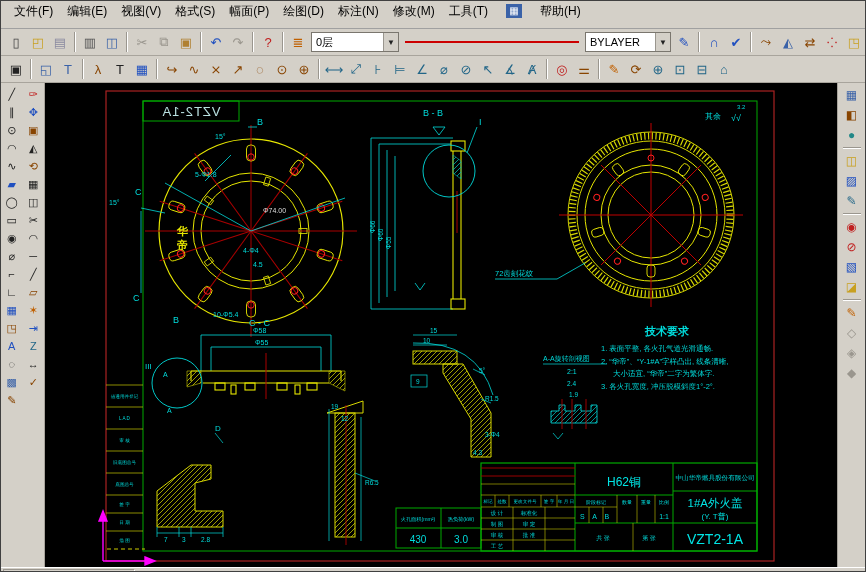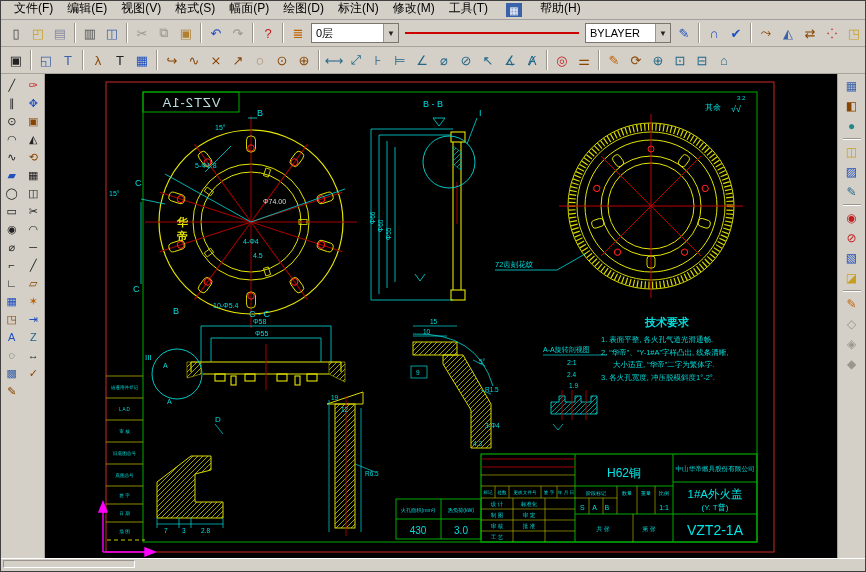--- a/index.html
+++ b/index.html
@@ -1,19 +1,19 @@
 <!DOCTYPE html>
 <html><head>
 <meta charset="utf-8">
 <style>
   html,body{margin:0;padding:0;background:#808080;}
   *{box-sizing:border-box;font-family:"Liberation Sans",sans-serif;}
   #window{width:866px;height:572px;background:#d4d0c8;position:relative;overflow:hidden;border:1px solid #404040;}
   
-  #menubar{height:19px;display:flex;align-items:flex-end;padding-left:6px;background:#d4d0c8;border-bottom:1px solid #a0a0a0;font-size:12px;}
+  #menubar{height:28px;display:flex;align-items:flex-start;padding-left:6px;background:#d4d0c8;border-bottom:1px solid #a0a0a0;font-size:12px;}
   .menu-item{padding:2px 7px;color:#000;cursor:default;white-space:nowrap;}
   .menu-icon{width:16px;height:14px;background:#3a62a8;color:#fff;font-size:10px;display:inline-flex;align-items:center;justify-content:center;margin:0 4px;}
   
   .toolbar{height:27px;display:flex;align-items:center;background:#d4d0c8;border-bottom:1px solid #a8a49c;padding-left:4px;}
   .tbtn{width:22px;height:22px;display:flex;align-items:center;justify-content:center;font-size:13px;color:#335;border:1px solid transparent;}
   .sep{width:2px;height:20px;border-left:1px solid #9a968e;border-right:1px solid #fff;margin:0 3px;}
   .combo{height:20px;background:#fff;border:1px solid #7a766e;display:flex;align-items:center;font-size:11px;padding-left:4px;position:relative;margin:0 2px;}
   .combo .arrow{margin-left:auto;width:15px;height:18px;background:#d4d0c8;border-left:1px solid #9a968e;display:flex;align-items:center;justify-content:center;font-size:8px;color:#222;}
   .redline{flex:1;height:0;border-top:2px solid #cc0000;margin:0 4px;}
   

